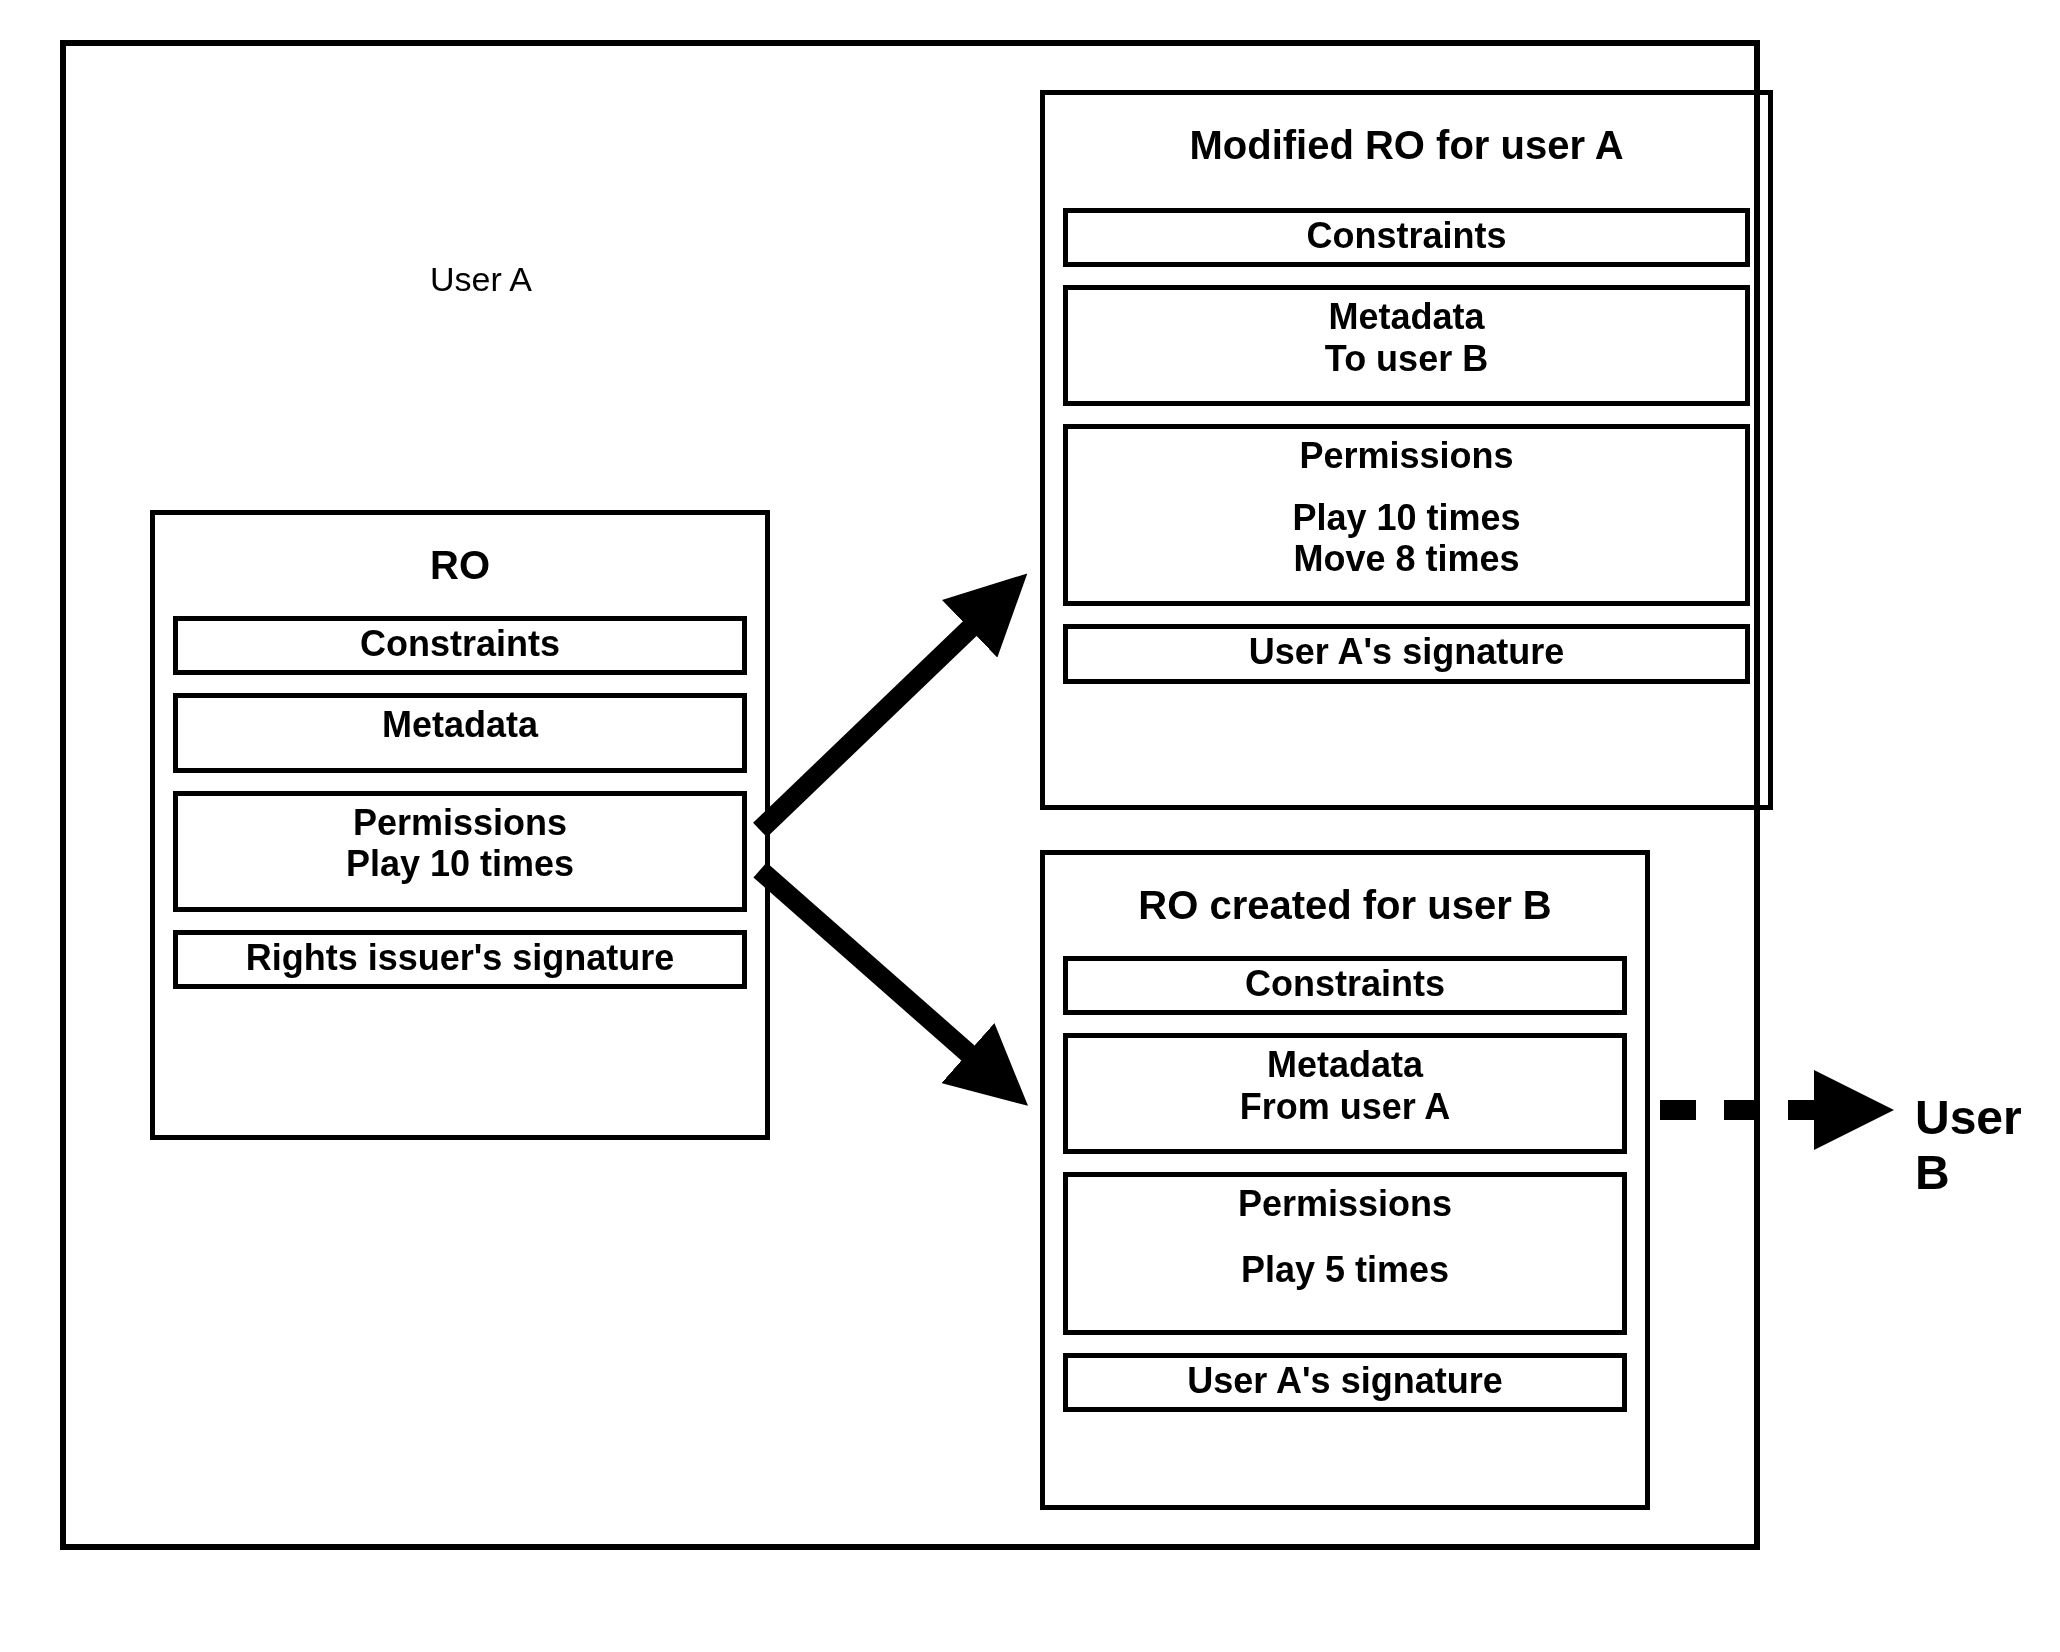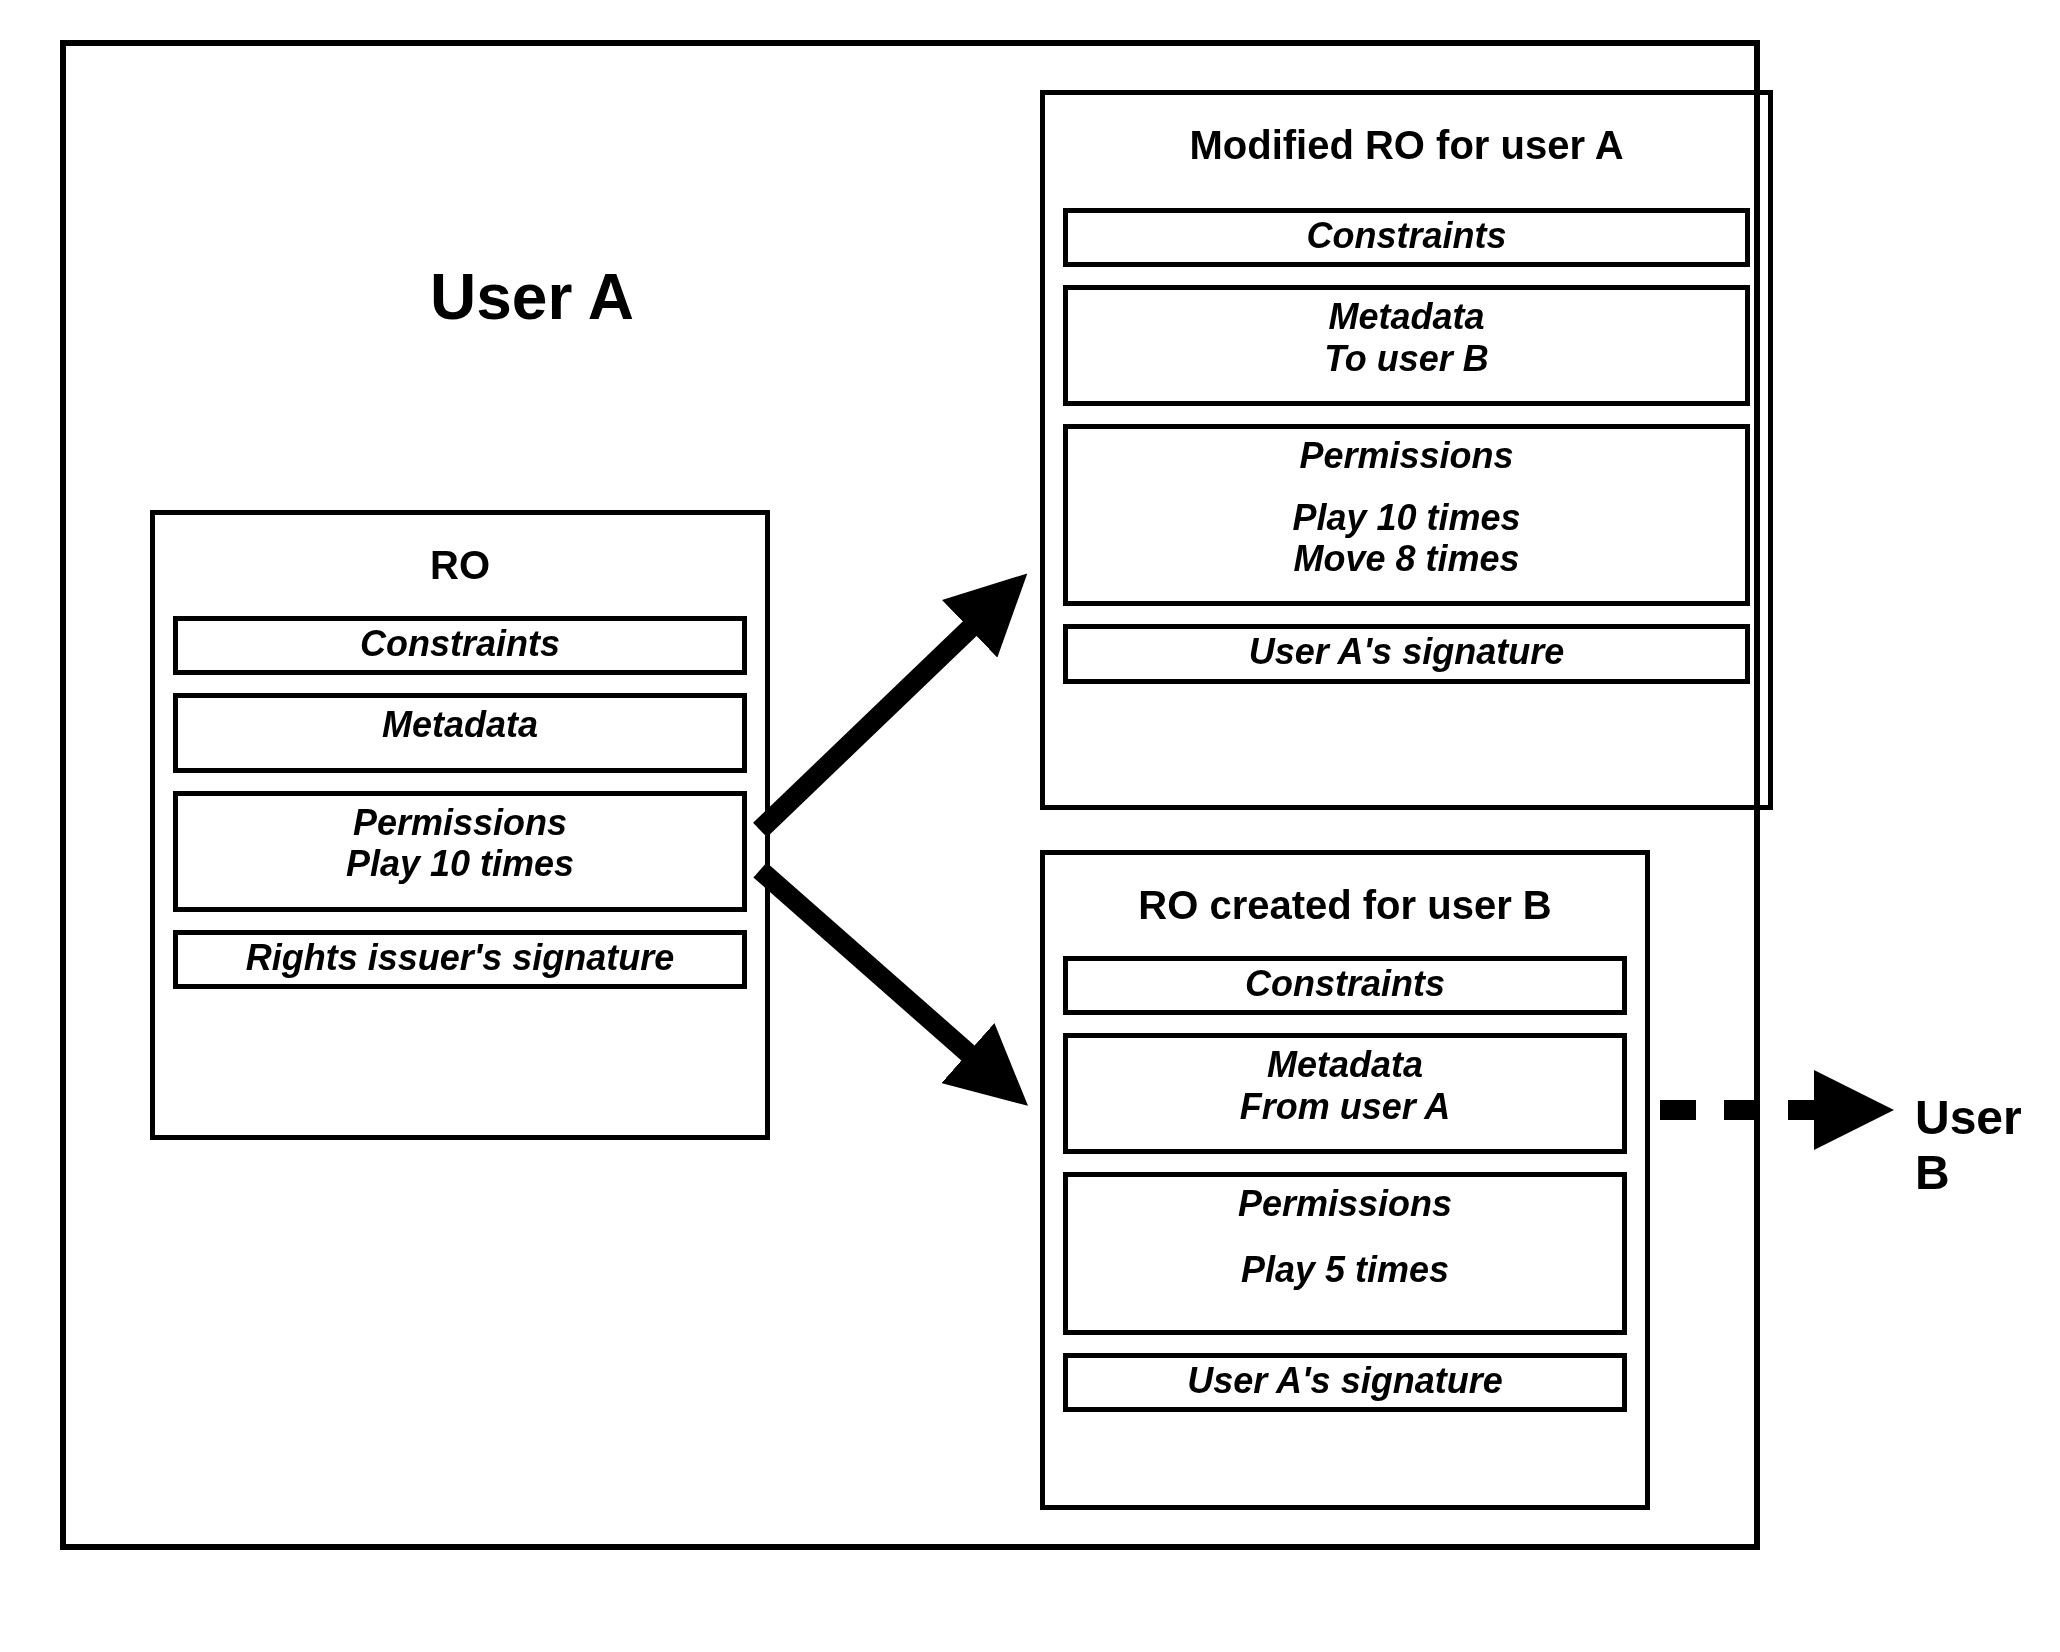--- a/index.html
+++ b/index.html
@@ -20,22 +20,22 @@
     top: 40px;
     width: 1700px;
     height: 1510px;
     border: 6px solid #000;
     box-sizing: border-box;
   }
   .user-a-label {
     position: absolute;
     left: 430px;
     top: 260px;
-    font-size: 64px;
-    font-weight: bold;
+    font-size: 34px;
+    font-weight: normal;
   }
   .user-b-label {
     position: absolute;
     left: 1915px;
     top: 1090px;
     font-size: 48px;
     font-weight: bold;
   }
   .ro-box {
     position: absolute;
@@ -50,21 +50,20 @@
     margin: 10px 0 28px 0;
   }
   .section {
     border: 5px solid #000;
     box-sizing: border-box;
     margin: 18px 0;
     padding: 6px 6px 22px 6px;
     font-size: 36px;
     font-weight: bold;
     line-height: 1.15;
-    font-style: italic;
   }
   .section .sub {
     font-weight: bold;
   }
   .section .thin {
     font-weight: bold;
   }
   .section.small {
     padding-top: 2px;
     padding-bottom: 6px;

